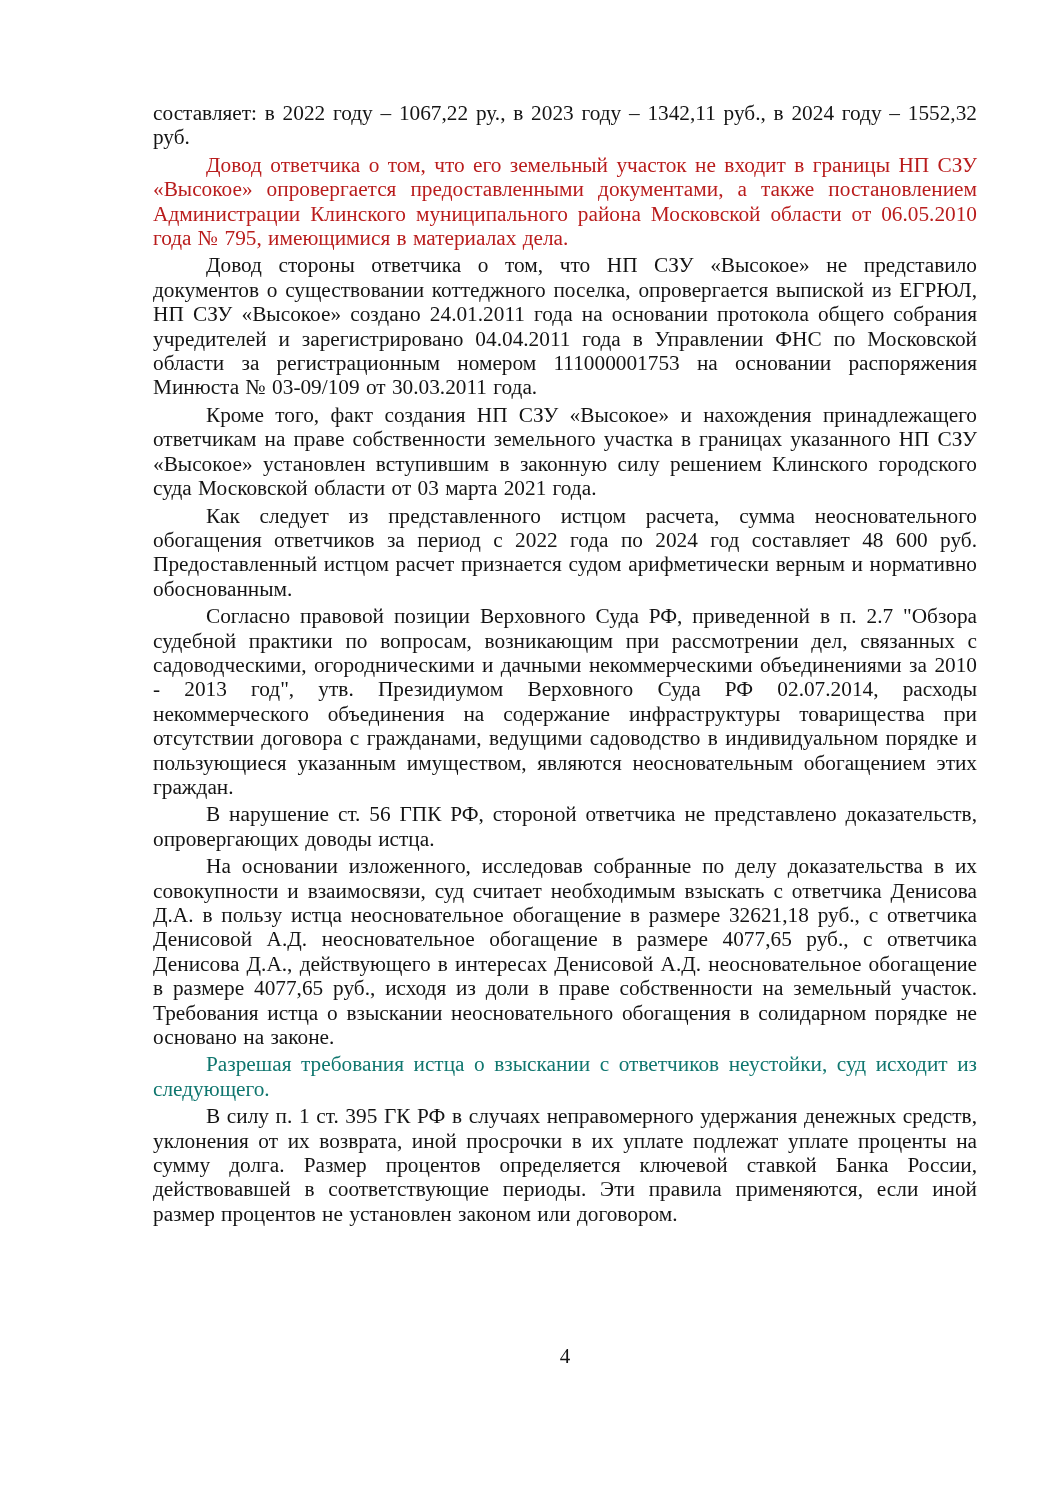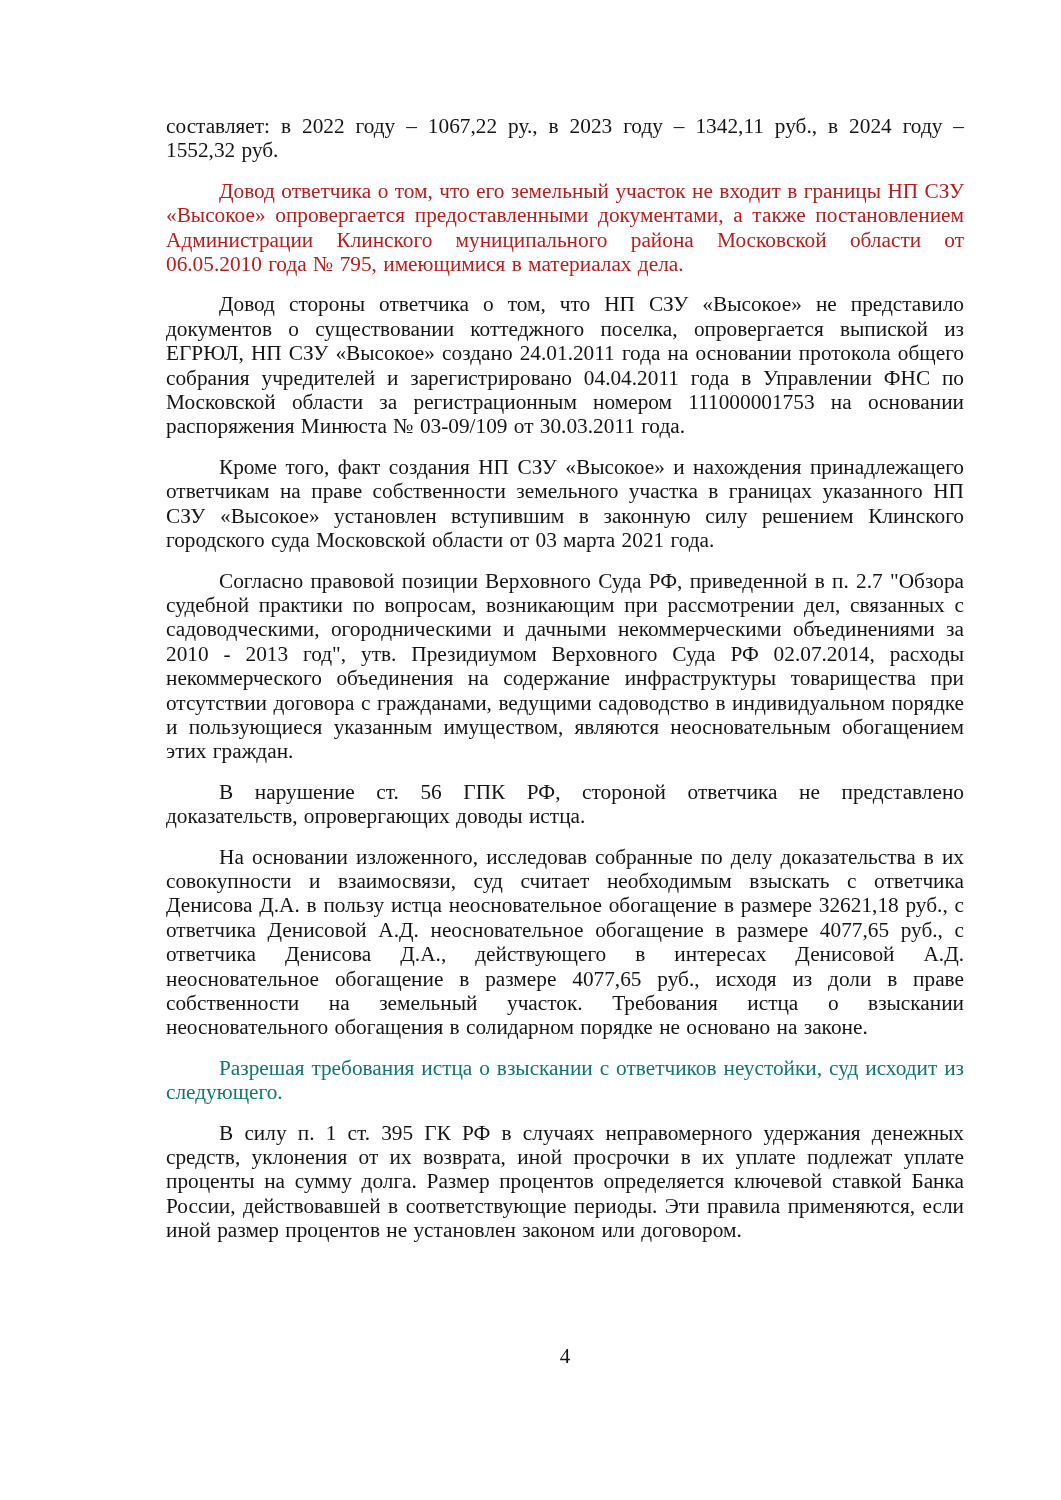--- a/index.html
+++ b/index.html
@@ -21,21 +21,21 @@
     height: 1500px;
     background: #ffffff;
   }
   .content {
     position: absolute;
     left: 150px;
     top: 98px;
     width: 830px;
   }
   .content p {
-    margin: 16px;
+    margin: 3px;
     padding: 0;
     font-size: 21.3px;
     line-height: 24.4px;
     color: #141414;
     text-align: justify;
     text-indent: 53px;
     word-spacing: 1px;
     hyphens: none;
   }
   .content p.first {
@@ -54,20 +54,21 @@
 </style>
 </head>
 <body style="background: rgb(255, 255, 255);">
 
 <div class="page">
   <div class="content">
       <p class="first" style="color: rgb(20, 20, 20);">составляет: в 2022 году – 1067,22 ру., в 2023 году – 1342,11 руб., в 2024 году – 1552,32 руб.</p>
       <p style="color: #b91c1c;">Довод ответчика о том, что его земельный участок не входит в границы НП СЗУ «Высокое» опровергается предоставленными документами, а также постановлением Администрации Клинского муниципального района Московской области от 06.05.2010 года № 795, имеющимися в материалах дела.</p>
       <p style="color: rgb(20, 20, 20);">Довод стороны ответчика о том, что НП СЗУ «Высокое» не представило документов о существовании коттеджного поселка, опровергается выпиской из ЕГРЮЛ, НП СЗУ «Высокое» создано 24.01.2011 года на основании протокола общего собрания учредителей и зарегистрировано 04.04.2011 года в Управлении ФНС по Московской области за регистрационным номером 111000001753 на основании распоряжения Минюста № 03-09/109 от 30.03.2011 года.</p>
       <p style="color: rgb(20, 20, 20);">Кроме того, факт создания НП СЗУ «Высокое» и нахождения принадлежащего ответчикам на праве собственности земельного участка в границах указанного НП СЗУ «Высокое» установлен вступившим в законную силу решением Клинского городского суда Московской области от 03 марта 2021 года.</p>
+      <p style="color: rgb(20, 20, 20);">Как следует из представленного истцом расчета, сумма неосновательного обогащения ответчиков за период с 2022 года по 2024 год составляет 48 600 руб. Предоставленный истцом расчет признается судом арифметически верным и нормативно обоснованным.</p>
       <p style="color: rgb(20, 20, 20);">Согласно правовой позиции Верховного Суда РФ, приведенной в п. 2.7 "Обзора судебной практики по вопросам, возникающим при рассмотрении дел, связанных с садоводческими, огородническими и дачными некоммерческими объединениями за 2010 - 2013 год", утв. Президиумом Верховного Суда РФ 02.07.2014, расходы некоммерческого объединения на содержание инфраструктуры товарищества при отсутствии договора с гражданами, ведущими садоводство в индивидуальном порядке и пользующиеся указанным имуществом, являются неосновательным обогащением этих граждан.</p>
       <p style="color: rgb(20, 20, 20);">В нарушение ст. 56 ГПК РФ, стороной ответчика не представлено доказательств, опровергающих доводы истца.</p>
       <p style="color: rgb(20, 20, 20);">На основании изложенного, исследовав собранные по делу доказательства в их совокупности и взаимосвязи, суд считает необходимым взыскать с ответчика Денисова Д.А. в пользу истца неосновательное обогащение в размере 32621,18 руб., с ответчика Денисовой А.Д. неосновательное обогащение в размере 4077,65 руб., с ответчика Денисова Д.А., действующего в интересах Денисовой  А.Д. неосновательное обогащение в размере 4077,65 руб., исходя из доли в праве собственности на земельный участок. Требования истца о взыскании неосновательного обогащения в солидарном порядке не основано на законе.</p>
       <p style="color: #0f766e;">Разрешая требования истца о взыскании с ответчиков неустойки, суд исходит из следующего.</p>
       <p style="color: rgb(20, 20, 20);">В силу п. 1 ст. 395 ГК РФ в случаях неправомерного удержания денежных средств, уклонения от их возврата, иной просрочки в их уплате подлежат уплате проценты на сумму долга. Размер процентов определяется ключевой ставкой Банка России, действовавшей в соответствующие периоды. Эти правила применяются, если иной размер процентов не установлен законом или договором.</p>
     </div>
   <div class="page-number" style="color: rgb(20, 20, 20);">4</div>
 </div>
 
 </body></html>

